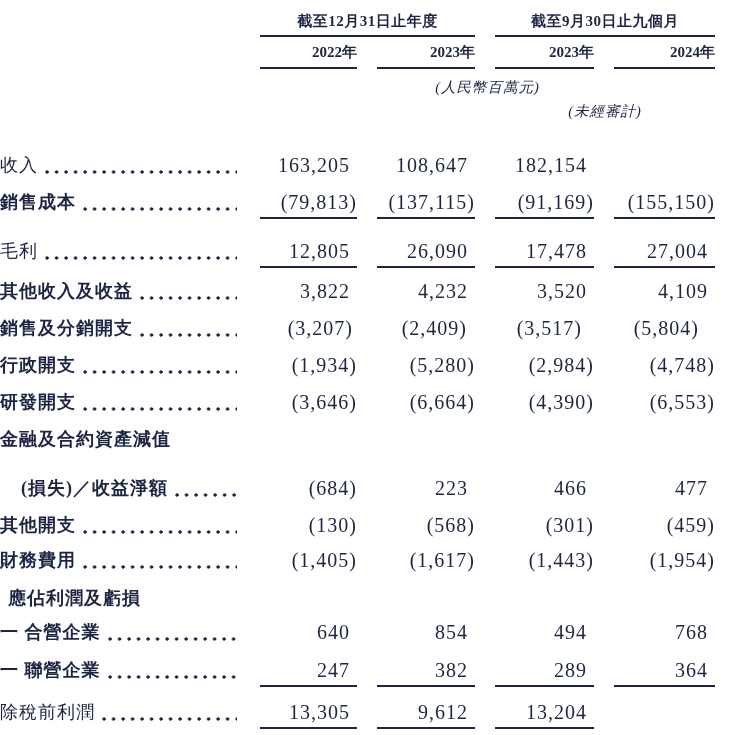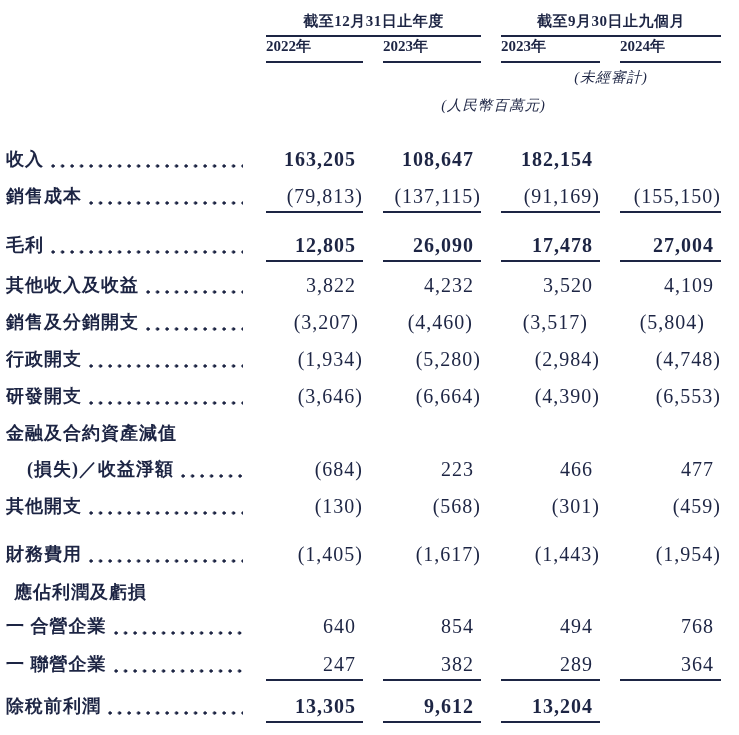--- a/index.html
+++ b/index.html
@@ -1,70 +1,70 @@
 <!DOCTYPE html>
 <html><head>
 <meta charset="utf-8">
 <style>
   html,body{margin:0;padding:0;background:#ffffff;}
   body{
     width:739px;height:735px;overflow:hidden;
     font-family:"Liberation Serif","DejaVu Serif",serif;
     color:#1d2544;
   }
-  .page{position:relative;width:619px;height:735px;box-sizing:border-box;padding:12px 0 0 6px;}
+  .page{position:relative;width:619px;height:735px;box-sizing:border-box;padding:12px 0 0 0;}
   .grid{display:grid;grid-template-columns:240px 97px 98px 99px 101px;column-gap:20px;align-items:end;}
   
   .hdr-group{font-weight:bold;font-size:15px;letter-spacing:.5px;text-align:center;
     border-bottom:2px solid #1d2544;padding-bottom:4px;white-space:nowrap;}
   .hg1{grid-column:2/4;}
   .hg2{grid-column:4/6;}
-  .hdr-year{font-weight:bold;font-size:15px;text-align:left;border-bottom:2px solid #1d2544;
-    padding-bottom:5px;white-space:nowrap;}
+  .hdr-year{font-weight:bold;font-size:15px;text-align:right;border-bottom:2px solid #1d2544;
+    margin-top:6px;padding-bottom:5px;white-space:nowrap;}
   .y1{grid-column:2;} .y2{grid-column:3;} .y3{grid-column:4;} .y4{grid-column:5;}
   .note{font-style:italic;font-size:14.5px;text-align:center;letter-spacing:1px;white-space:nowrap;}
   .note-unit{grid-column:2/6;margin-top:9px;}
   .note-audit{grid-column:4/6;margin-top:5px;}
   
   .rows{margin-top:33px;}
   .row{min-height:23px;align-items:start;}
   .row + .row{margin-top:11px;}
   .label-cell{display:flex;font-size:18px;line-height:23px;letter-spacing:1px;
     white-space:nowrap;overflow:hidden;font-weight:600;}
   .label-cell.indent{padding-left:21px;}
   .leader{flex:1 1 auto;position:relative;min-width:8px;}
   .leader::after{content:"";position:absolute;left:7px;right:3px;bottom:3px;height:4px;
     background-image:radial-gradient(circle at 2px 2px,#1d2544 1.45px,rgba(0,0,0,0) 1.8px);
     background-size:9.5px 4px;background-repeat:repeat-x;}
   .val{font-size:20px;line-height:23px;text-align:right;letter-spacing:1px;
     padding-bottom:3px;white-space:nowrap;}
   .val.pos{padding-right:7px;}
-  .row.bold .val,.row.bold .label-cell{font-weight:bold;}
+  .row.bold .val,.row.bold .label-cell{font-weight:normal;}
   .val.u1{border-bottom:2px solid #1d2544;}
 </style>
 </head>
 <body>
 
 <div class="page">
 
   <div class="grid">
     <div class="hdr-group hg1">截至12月31日止年度</div>
     <div class="hdr-group hg2">截至9月30日止九個月</div>
   </div>
 
   <div class="grid">
     <div class="hdr-year y1">2022年</div>
     <div class="hdr-year y2">2023年</div>
     <div class="hdr-year y3">2023年</div>
     <div class="hdr-year y4">2024年</div>
   </div>
 
   <div class="grid">
+    <div class="note note-unit">(人民幣百萬元)</div>
     <div class="note note-audit">(未經審計)</div>
-    <div class="note note-unit">(人民幣百萬元)</div>
   </div>
 
   <div class="rows" id="rows">
       <div class="grid row bold">
         <div class="label-cell">
           <span>收入</span>
           <span class="leader"></span>
         </div>
         <div class="val pos">163,205</div>
         <div class="val pos">108,647</div>
@@ -99,21 +99,21 @@
         <div class="val pos">4,232</div>
         <div class="val pos">3,520</div>
         <div class="val pos">4,109</div>
       </div>
       <div class="grid row" style="margin-top: 11px; gap: 16px;">
         <div class="label-cell">
           <span>銷售及分銷開支</span>
           <span class="leader"></span>
         </div>
         <div class="val">(3,207)</div>
-        <div class="val">(4,460)</div>
+        <div class="val">(2,409)</div>
         <div class="val">(3,517)</div>
         <div class="val">(5,804)</div>
       </div>
       <div class="grid row" style="margin-top: 11px;">
         <div class="label-cell">
           <span>行政開支</span>
           <span class="leader"></span>
         </div>
         <div class="val">(1,934)</div>
         <div class="val">(5,280)</div>
@@ -132,41 +132,41 @@
       </div>
       <div class="grid row" style="margin-top: 11px;">
         <div class="label-cell">
           <span>金融及合約資產減值</span>
         </div>
         <div class="val"></div>
         <div class="val"></div>
         <div class="val"></div>
         <div class="val"></div>
       </div>
-      <div class="grid row" style="margin-top: 13px;">
+      <div class="grid row" style="margin-top: 26px;">
         <div class="label-cell indent">
           <span>(損失)／收益淨額</span>
           <span class="leader"></span>
         </div>
         <div class="val">(684)</div>
         <div class="val pos">223</div>
         <div class="val pos">466</div>
         <div class="val pos">477</div>
       </div>
       <div class="grid row" style="margin-top: 11px;">
         <div class="label-cell">
           <span>其他開支</span>
           <span class="leader"></span>
         </div>
         <div class="val">(130)</div>
         <div class="val">(568)</div>
         <div class="val">(301)</div>
         <div class="val">(459)</div>
       </div>
-      <div class="grid row" style="margin-top: 22px;">
+      <div class="grid row" style="margin-top: 9px;">
         <div class="label-cell">
           <span>財務費用</span>
           <span class="leader"></span>
         </div>
         <div class="val">(1,405)</div>
         <div class="val">(1,617)</div>
         <div class="val">(1,443)</div>
         <div class="val">(1,954)</div>
       </div>
       <div class="grid row" style="margin-top: 12px; margin-left: 8px;">

